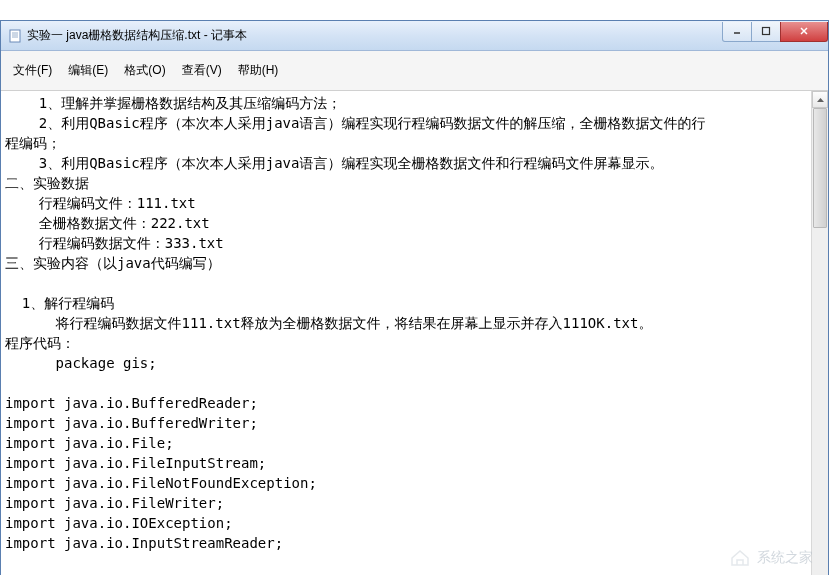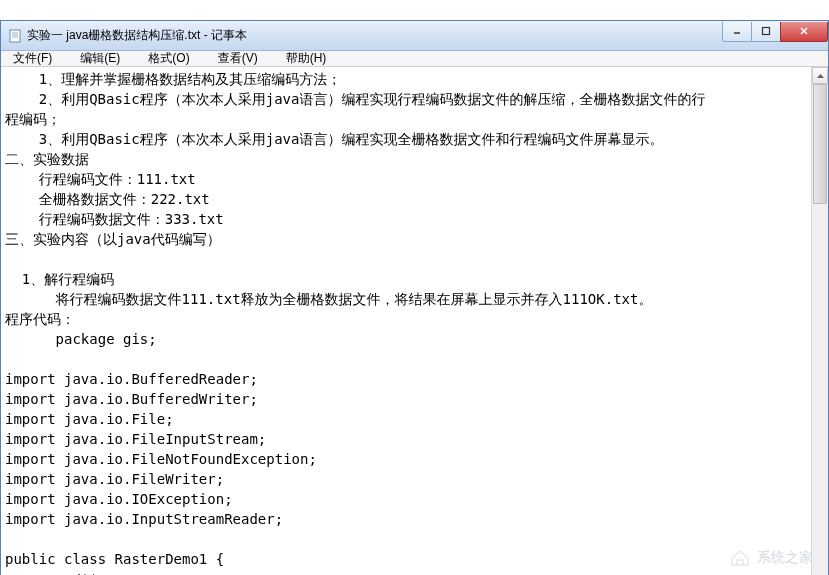--- a/index.html
+++ b/index.html
@@ -65,28 +65,27 @@
     .ctrl-btn.close {
       width: 48px;
       background: linear-gradient(to bottom, #e89090, #d04040);
       border-color: #a03030;
       color: #fff;
       font-weight: bold;
       font-size: 12px;
       border-bottom-right-radius: 3px;
     }
     .menubar {
-      height: 16px;
+      height: 40px;
       background: #f5f5f5;
       border-bottom: 1px solid #d0d0d0;
       display: flex;
       align-items: center;
       padding: 0 4px;
       font-size: 12px;
-      gap: 12px;
     }
     .menu-item {
       padding: 2px 8px;
       cursor: default;
     }
     .content-wrap {
       flex: 1;
       display: flex;
       overflow: hidden;
       background: #fff;

